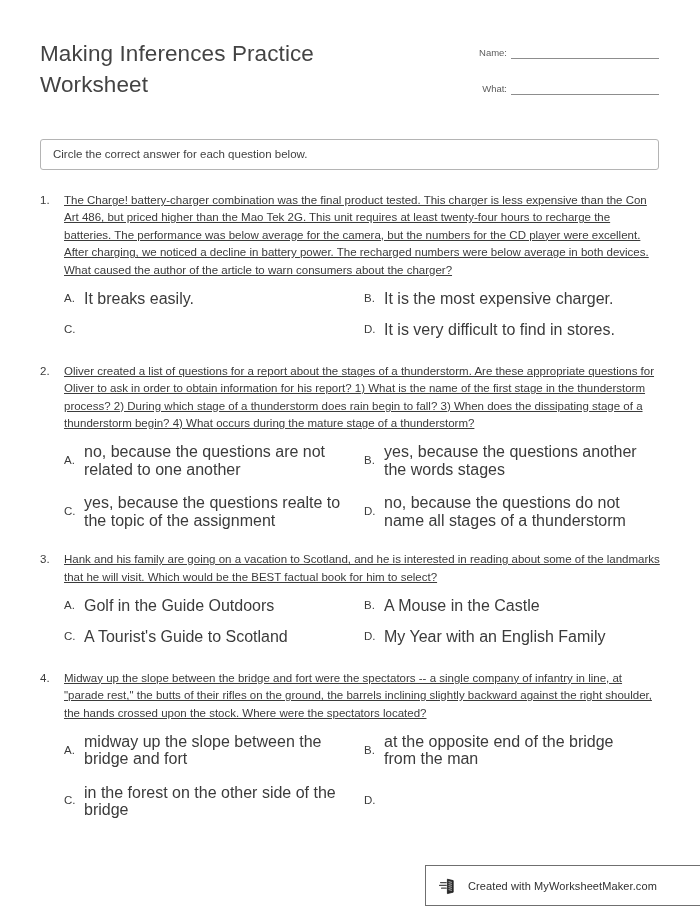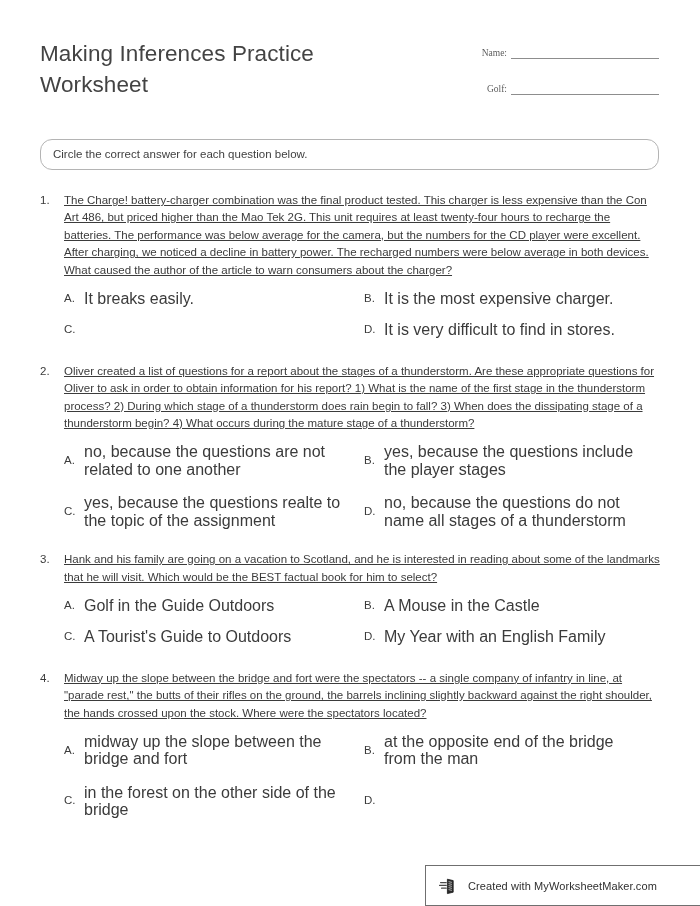--- a/index.html
+++ b/index.html
@@ -49,21 +49,20 @@
     right: 41px;
     top: 40px;
     width: 200px;
   }
   .field-row {
     display: flex;
     align-items: flex-end;
     justify-content: flex-end;
     height: 19px;
     margin-bottom: 17px;
-    font-family: Liberation Serif, serif;
   }
   .field-label {
     font-size: 9.5px;
     color: #5d5d5d;
     padding-right: 4px;
     padding-bottom: 1px;
     white-space: nowrap;
   }
   .field-rule {
     width: 148px;
@@ -72,21 +71,21 @@
   }
 
   
   .instruction-box {
     position: absolute;
     left: 40px;
     top: 139px;
     width: 619px;
     height: 31px;
     border: 1px solid #b4b4b4;
-    border-radius: 12px;
+    border-radius: 3px;
     background: #ffffff;
     display: flex;
     align-items: center;
     padding: 0 12px;
   }
   .instruction-text {
     font-size: 11.5px;
     color: #3f3f3f;
     line-height: 15px;
   }
@@ -201,21 +200,21 @@
 
   <div class="header">
     <div class="title">Making Inferences Practice Worksheet</div>
 
     <div class="fields">
       <div class="field-row">
         <span class="field-label">Name:</span>
         <span class="field-rule"></span>
       </div>
       <div class="field-row">
-        <span class="field-label">Golf:</span>
+        <span class="field-label">What:</span>
         <span class="field-rule"></span>
       </div>
     </div>
   </div>
 
   <div class="instruction-box">
     <span class="instruction-text">Circle the correct answer for each question below.</span>
   </div>
 
   <div class="questions">
@@ -247,21 +246,21 @@
           <div class="q-num">2.</div>
           <div class="q-text">Oliver created a list of questions for a report about the stages of a thunderstorm. Are these appropriate questions for Oliver to ask in order to obtain information for his report? 1) What is the name of the first stage in the thunderstorm process? 2) During which stage of a thunderstorm does rain begin to fall? 3) When does the dissipating stage of a thunderstorm begin? 4) What occurs during the mature stage of a thunderstorm?</div>
         </div>
         <div class="choices">
           <div class="choice two-line">
             <span class="choice-letter">A.</span>
             <span class="choice-text">no, because the questions are not related to one another</span>
           </div>
           <div class="choice two-line">
             <span class="choice-letter">B.</span>
-            <span class="choice-text">yes, because the questions include the player stages</span>
+            <span class="choice-text">yes, because the questions another the words stages</span>
           </div>
           <div class="choice two-line">
             <span class="choice-letter">C.</span>
             <span class="choice-text">yes, because the questions realte to the topic of the assignment</span>
           </div>
           <div class="choice two-line">
             <span class="choice-letter">D.</span>
             <span class="choice-text">no, because the questions do not name all stages of a thunderstorm</span>
           </div>
         </div>
@@ -275,21 +274,21 @@
           <div class="choice">
             <span class="choice-letter">A.</span>
             <span class="choice-text">Golf in the Guide Outdoors</span>
           </div>
           <div class="choice">
             <span class="choice-letter">B.</span>
             <span class="choice-text">A Mouse in the Castle</span>
           </div>
           <div class="choice">
             <span class="choice-letter">C.</span>
-            <span class="choice-text">A Tourist's Guide to Outdoors</span>
+            <span class="choice-text">A Tourist's Guide to Scotland</span>
           </div>
           <div class="choice">
             <span class="choice-letter">D.</span>
             <span class="choice-text">My Year with an English Family</span>
           </div>
         </div>
       </div>
       <div class="question q4">
         <div class="q-head">
           <div class="q-num">4.</div>

